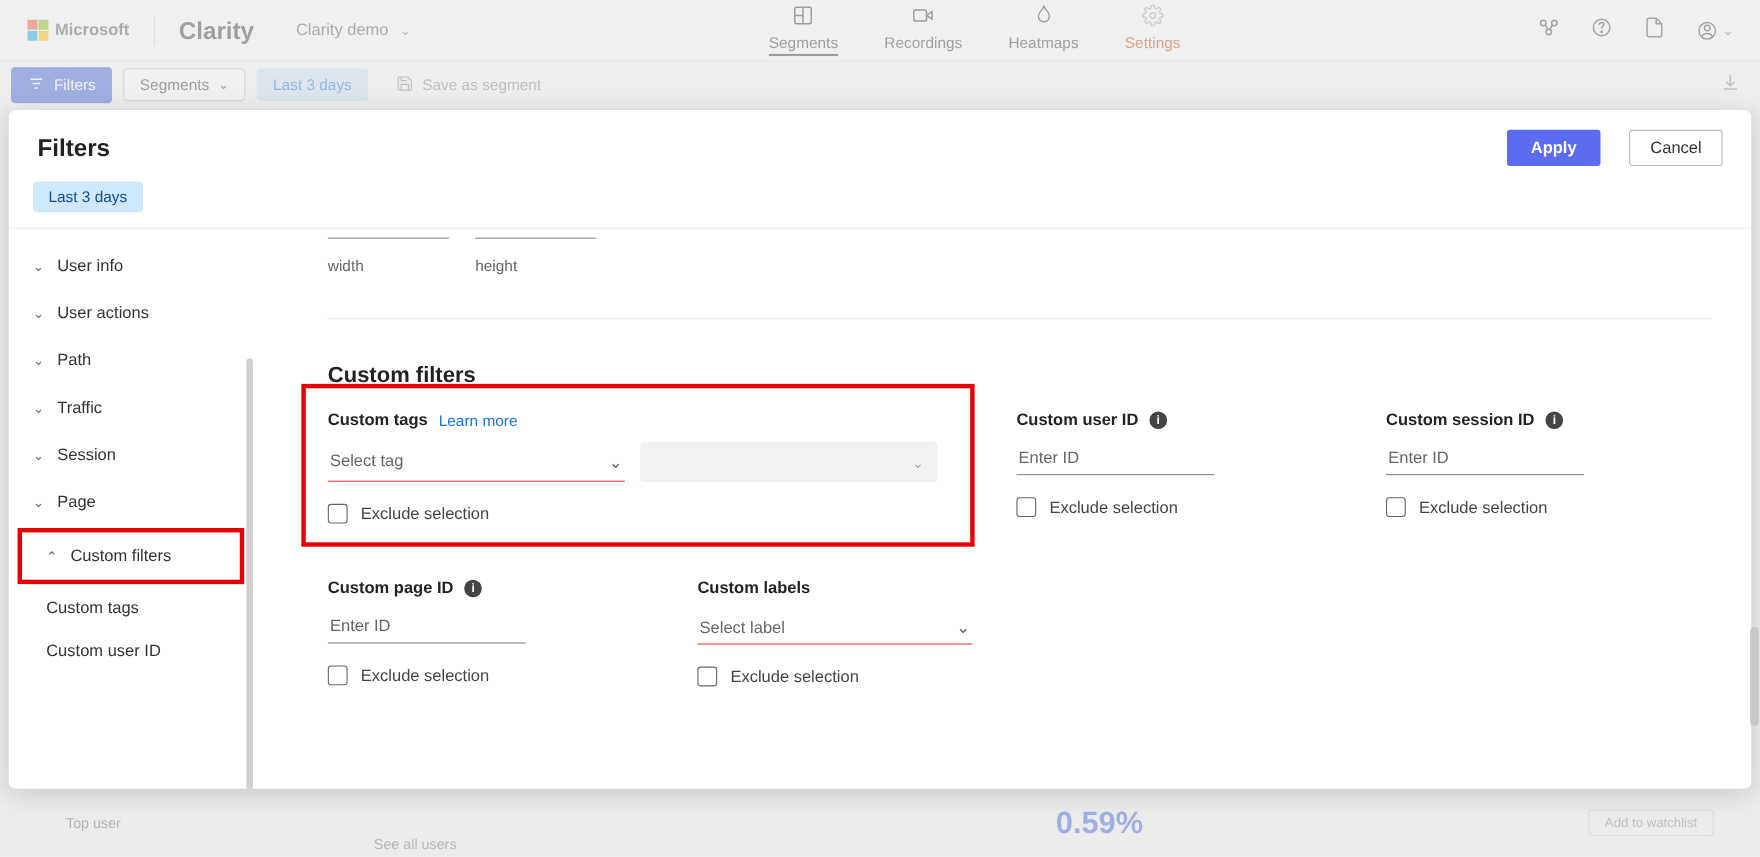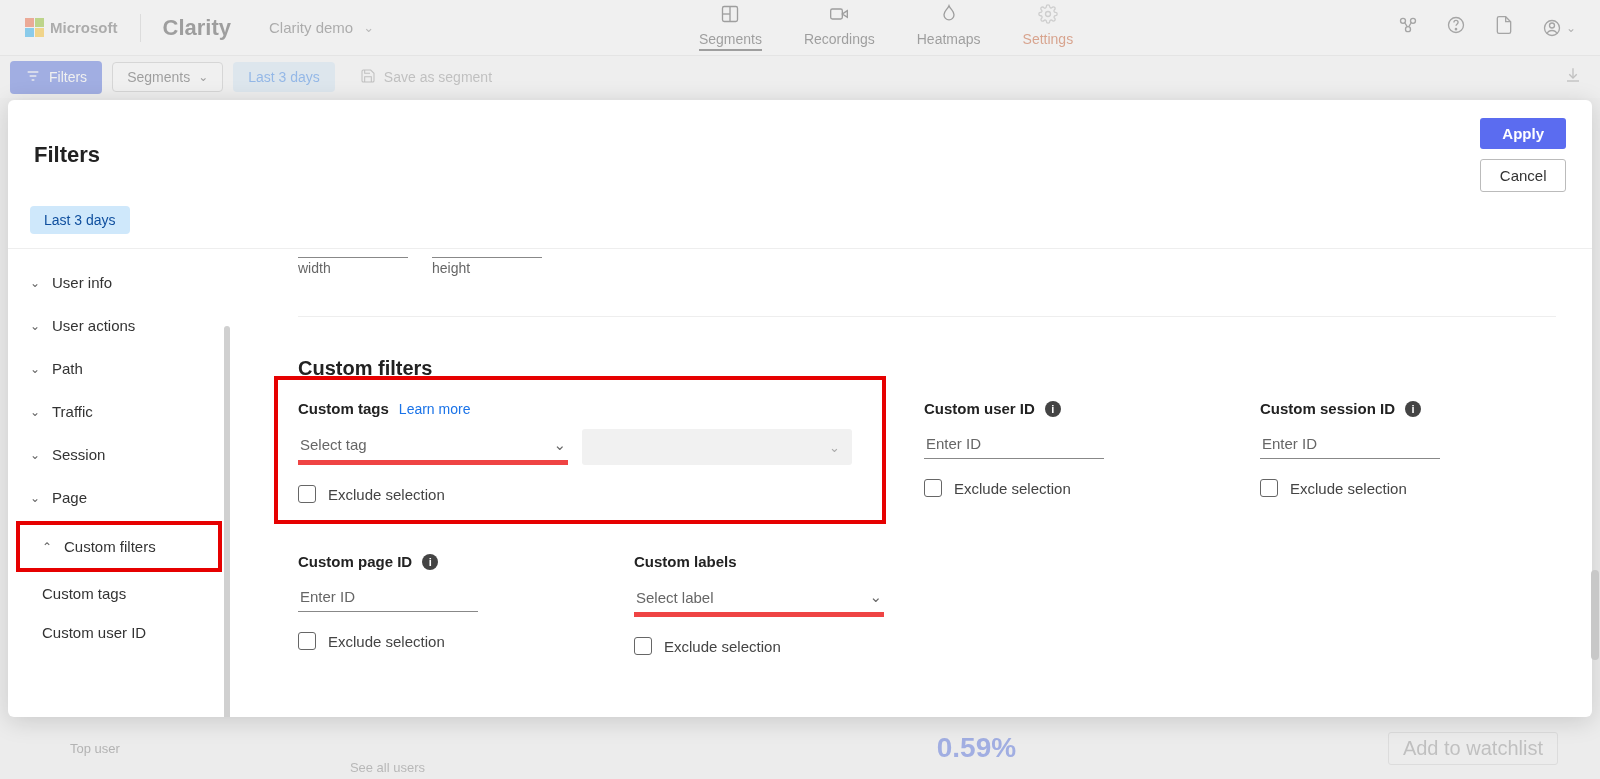--- a/index.html
+++ b/index.html
@@ -32,60 +32,60 @@
   .btn-save { color: #888; }
   .dl-icon { margin-left: auto; margin-right: 8px; color: #888; cursor: pointer; }
 
   
   .overlay { position: absolute; inset: 0; background: rgba(230,230,230,0.6); }
 
   
   .modal { position: absolute; top: 100px; left: 8px; right: 8px; bottom: 62px; background: #fff; border-radius: 6px; box-shadow: 0 4px 24px rgba(0,0,0,0.15); display: flex; flex-direction: column; overflow: hidden; }
   .modal-header { display: flex; align-items: center; justify-content: space-between; padding: 18px 26px 10px 26px; }
   .modal-title { font-size: 22px; font-weight: 600; color: #222; }
-  .modal-actions { display: flex; gap: 10px; flex-direction: column; }
+  .modal-actions { display: flex; gap: 26px; }
   .btn-apply { background: #5b6cf0; color: #fff; padding: 7px 22px; border-radius: 3px; font-size: 15px; font-weight: 600; border: none; cursor: pointer; }
   .btn-cancel { background: #fff; color: #333; padding: 7px 18px; border-radius: 3px; font-size: 15px; border: 1px solid #bbb; cursor: pointer; }
 
   .chip-row { padding: 4px 22px 14px 22px; }
   .chip { display: inline-block; background: #cfe8fb; color: #0f4f9e; padding: 6px 14px; border-radius: 4px; font-size: 14px; cursor: pointer; }
 
   .modal-body { display: flex; flex: 1; border-top: 1px solid #eee; overflow: hidden; }
 
   
   .sidebar { width: 220px; overflow-y: auto; padding: 12px 0; }
   .sidebar-scrollbar { position: absolute; left: 216px; top: 226px; width: 6px; height: 430px; background: #d0d0d0; border-radius: 3px; }
   .side-item { display: flex; align-items: center; padding: 13px 22px; font-size: 15px; color: #333; cursor: pointer; gap: 10px; }
   .side-item .arr { font-size: 12px; color: #666; width: 12px; }
   .side-sub { padding: 11px 22px 11px 34px; font-size: 15px; color: #333; cursor: pointer; }
   .red-box-1 { border: 4px solid #e60000; }
   .red-box-2 { border: 4px solid #e60000; position: absolute; }
 
   
   .main-area { flex: 1; padding: 0 36px 20px 70px; overflow-y: auto; position: relative; }
   .input-underline { border: none; border-bottom: 1px solid #888; padding: 4px 0; font-size: 14px; background: transparent; outline: none; }
-  .label-small { font-size: 14px; color: #666; margin-top: 2px; }
+  .label-small { font-size: 14px; color: #666; margin-top: 16px; }
   .section-title { font-size: 20px; font-weight: 600; color: #222; margin: 40px 0 20px 0; }
   .filter-grid { display: flex; gap: 36px; flex-wrap: wrap; }
   .filter-block { min-width: 280px; }
   .field-label { font-size: 15px; font-weight: 600; color: #222; display: flex; align-items: center; gap: 10px; margin-bottom: 12px; }
   .link { color: #1a73e8; font-weight: 400; font-size: 14px; cursor: pointer; }
   .info-circle { width: 16px; height: 16px; border-radius: 50%; background: #444; color: #fff; font-size: 11px; display: inline-flex; align-items: center; justify-content: center; font-weight: bold; }
-  .select-line { display: flex; align-items: center; justify-content: space-between; border-bottom: 5px solid #ef4444; padding: 6px 2px; width: 270px; font-size: 15px; color: #666; cursor: pointer; }
+  .select-line { display: flex; align-items: center; justify-content: space-between; border-bottom: 1px solid #ef4444; padding: 6px 2px; width: 270px; font-size: 15px; color: #666; cursor: pointer; }
   .select-disabled { width: 270px; height: 36px; background: #f1f1f1; border-radius: 3px; display: flex; align-items: center; justify-content: flex-end; padding: 0 12px; font-size: 13px; color: #aaa; }
   .enter-id { border: none; border-bottom: 1px solid #888; padding: 6px 2px; width: 180px; font-size: 15px; color: #333; outline: none; }
   .enter-id::placeholder { color: #666; }
   .cb-row { display: flex; align-items: center; gap: 12px; margin-top: 20px; font-size: 15px; color: #444; }
   .cb { width: 18px; height: 18px; border: 1.5px solid #666; border-radius: 3px; cursor: pointer; }
 
   
-  .bottom-content { position: absolute; bottom: 6px; left: 70px; right: 42px; display: flex; align-items: center; justify-content: space-between; height: 50px; color: #666; font-size: 13px; }
+  .bottom-content { position: absolute; bottom: 6px; left: 60px; right: 42px; display: flex; align-items: center; justify-content: space-between; height: 50px; color: #666; font-size: 13px; }
   .bottom-content .pct { font-size: 28px; color: #3b5bdb; font-weight: 600; }
   .see-all { color: #737373; cursor: pointer; font-size: 13px; margin-top: 39px; }
-  .watch-btn { border: 1px solid #ccc; padding: 4px 14px; border-radius: 3px; color: #888; font-size: 20px; }
+  .watch-btn { border: 1px solid #ccc; padding: 4px 14px; border-radius: 3px; color: #888; font-size: 12px; }
 
   .right-scroll { position: absolute; right: 0; top: 100px; bottom: 62px; width: 10px; }
   .right-thumb { background: #c8c8c8; width: 8px; height: 90px; border-radius: 4px; margin-top: 470px; margin-left: 1px; }
 </style>
 </head>
 <body>
 
 <div class="topbar">
   <div class="ms-logo">
     <span class="ms-r"></span>

